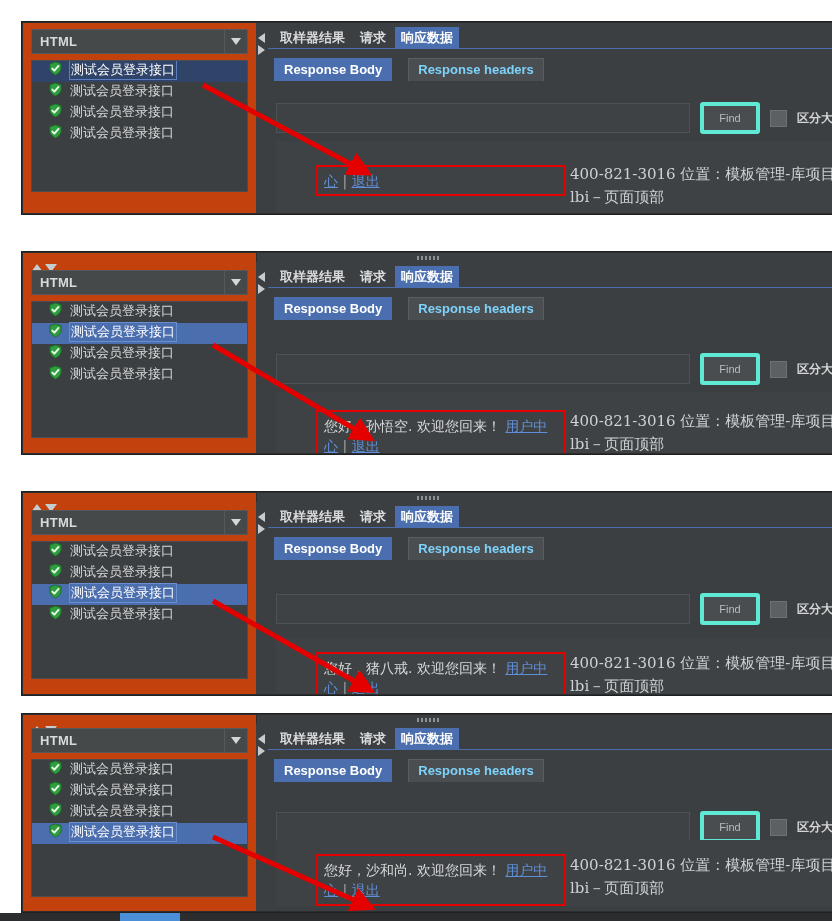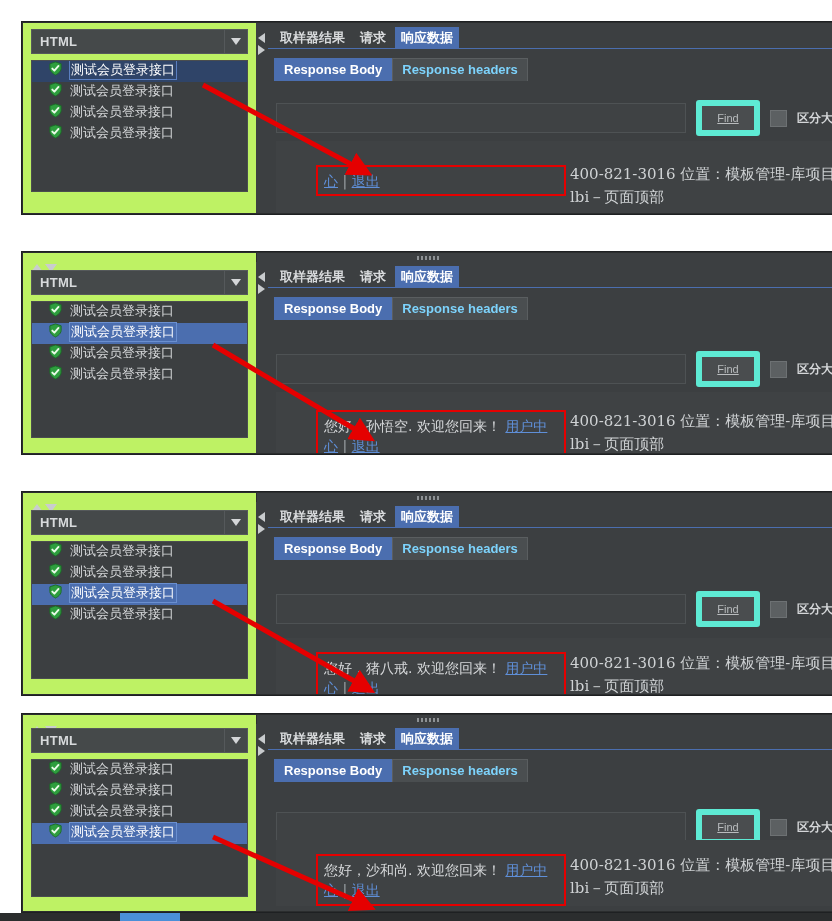--- a/index.html
+++ b/index.html
@@ -19,21 +19,21 @@
     overflow:hidden;
   }
   .panel.p1{top:22px;width:810px;height:190px;}
   .panel.p2{top:252px;width:810px;height:200px;}
   .panel.p3{top:492px;width:810px;height:201px;}
   .panel.p4{top:714px;width:810px;height:196px;}
 
   
   .leftcol{
     position:absolute;left:0;top:0;bottom:0;width:233px;
-    background:#bef264;
+    background:#c2410c;
     border-right:1px solid #2b2d2e;
   }
   .sortbar{
     height:14px;padding-left:8px;display:flex;align-items:center;gap:2px;
   }
   .tri{width:0;height:0;border-left:6px solid transparent;border-right:6px solid transparent;}
   .tri.up{border-bottom:8px solid #c9ccce;}
   .tri.down{border-top:8px solid #c9ccce;}
 
   .combo{
@@ -101,41 +101,40 @@
   }
   .tab{
     height:21px;line-height:21px;padding:0 6px;font-size:13px;font-weight:bold;
     color:#d8dadc;background:transparent;
     font-family:"DejaVu Sans","Liberation Sans",sans-serif;
     white-space:nowrap;
   }
   .tab.active{background:#4b6eaf;color:#ffffff;}
 
   .subtabbar{
-    display:flex;align-items:flex-end;height:26px;padding-left:6px;gap:0;margin-top:6px;
+    display:flex;align-items:flex-end;height:26px;padding-left:6px;gap:16px;margin-top:6px;
   }
   .subtab{
     height:22px;line-height:22px;padding:0 9px;font-size:13px;font-weight:bold;
     color:#7dd3fc;background:#4a4e50;border:1px solid #5a5e60;border-bottom:none;
     white-space:nowrap;
   }
   .subtab.active{background:#4b6eaf;border-color:#4b6eaf;color:#ffffff;}
 
   .findrow{
     position:absolute;left:8px;right:0;height:30px;
     display:flex;align-items:center;gap:10px;
   }
   .findinput{
     flex:1;height:28px;background:#3f4244;border:1px solid #4e5254;
   }
   .findbtn{
-    width:52px;height:24px;background:#4a4d4f;border:6px solid #5eead4;border-radius:3px;
+    width:52px;height:24px;background:#4a4d4f;border:4px solid #5eead4;border-radius:3px;
     color:#b9bcbe;font-size:11px;display:flex;align-items:center;justify-content:center;
     flex:none;
-    text-decoration:underline;
   }
   .chk{
     width:15px;height:15px;background:#5c6062;border:1px solid #6d7173;flex:none;
   }
   .chklbl{
     font-size:12px;color:#d4d6d8;font-weight:bold;white-space:nowrap;
     font-family:"DejaVu Sans","Liberation Sans",sans-serif;
   }
 
   

